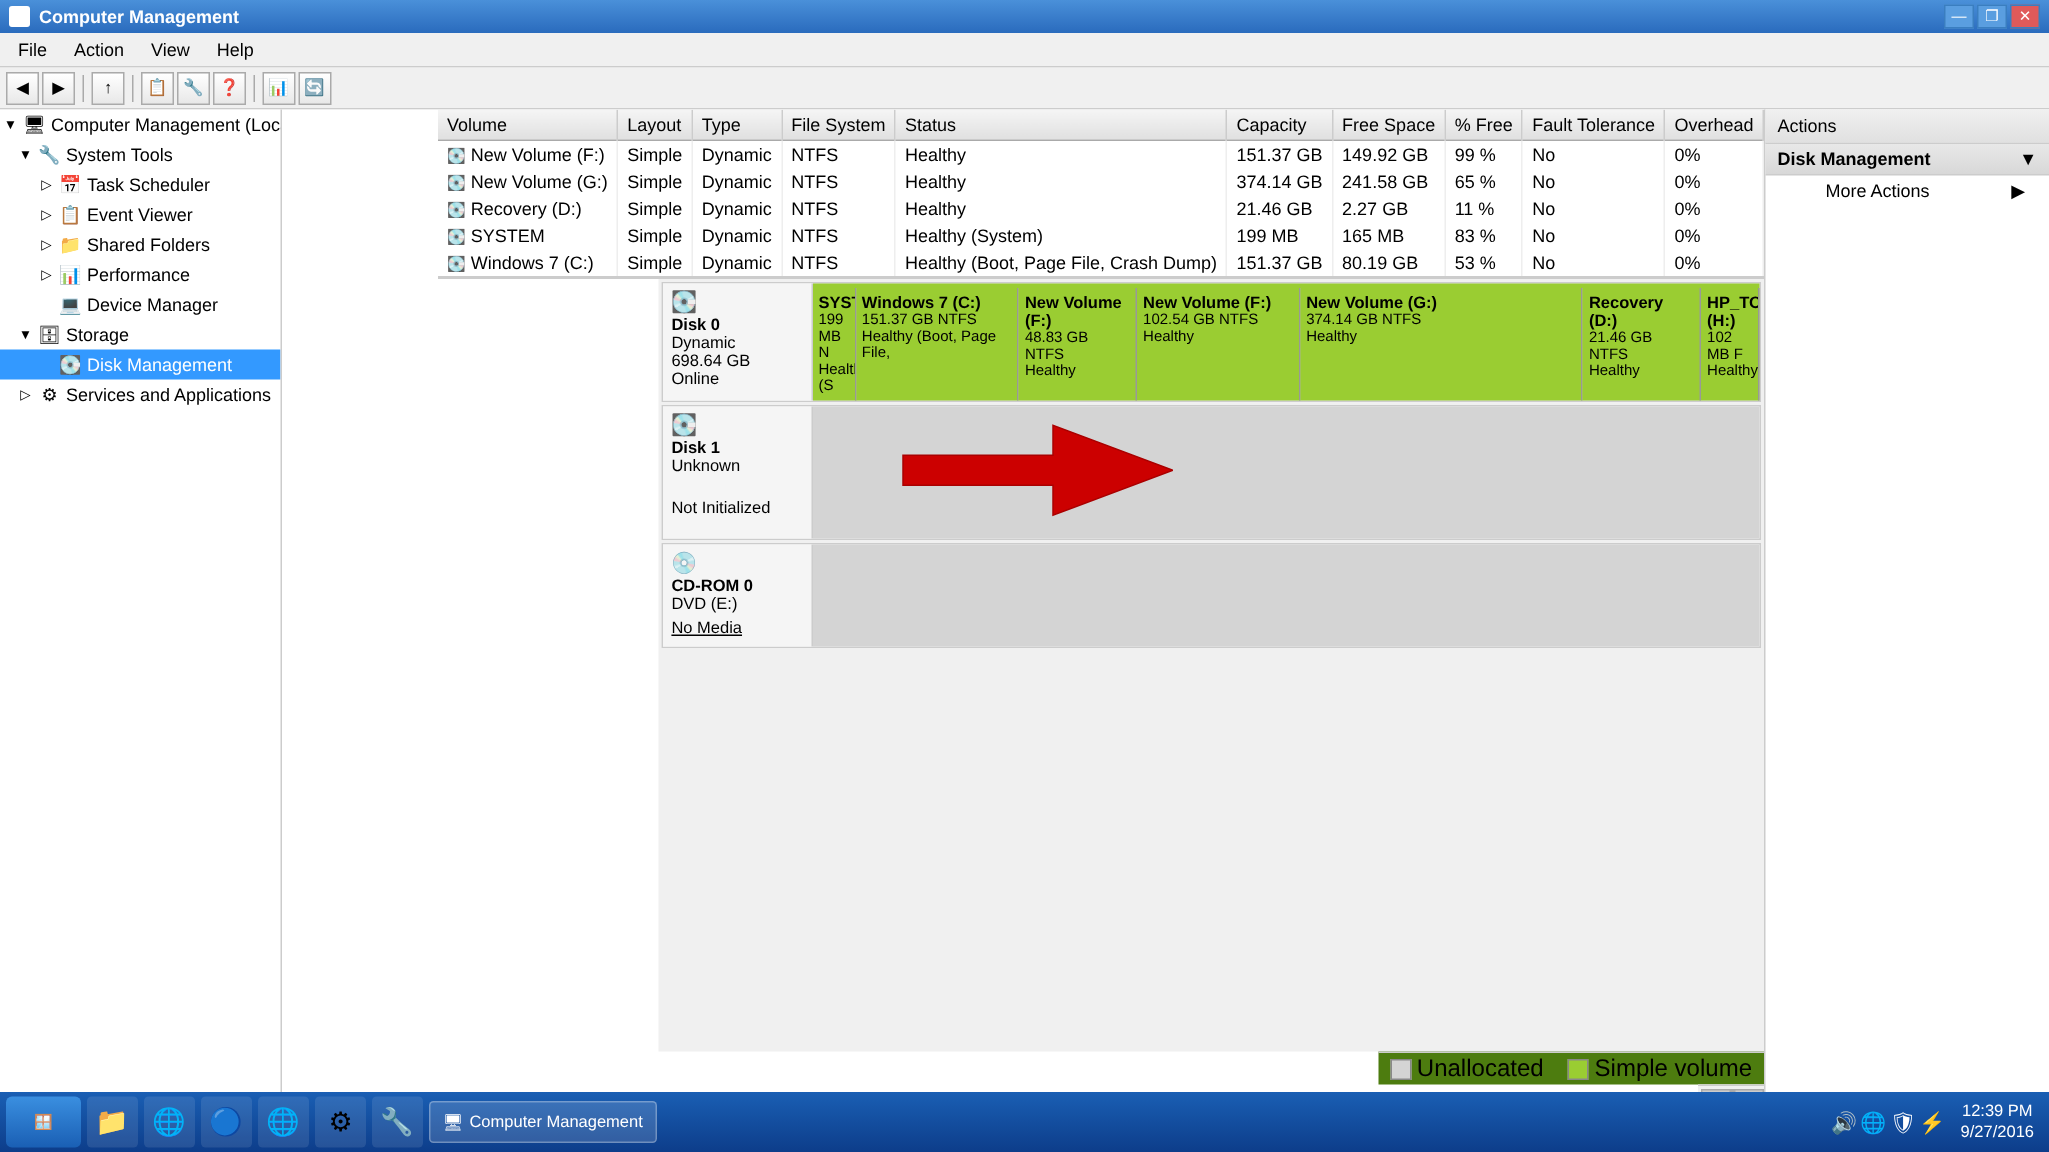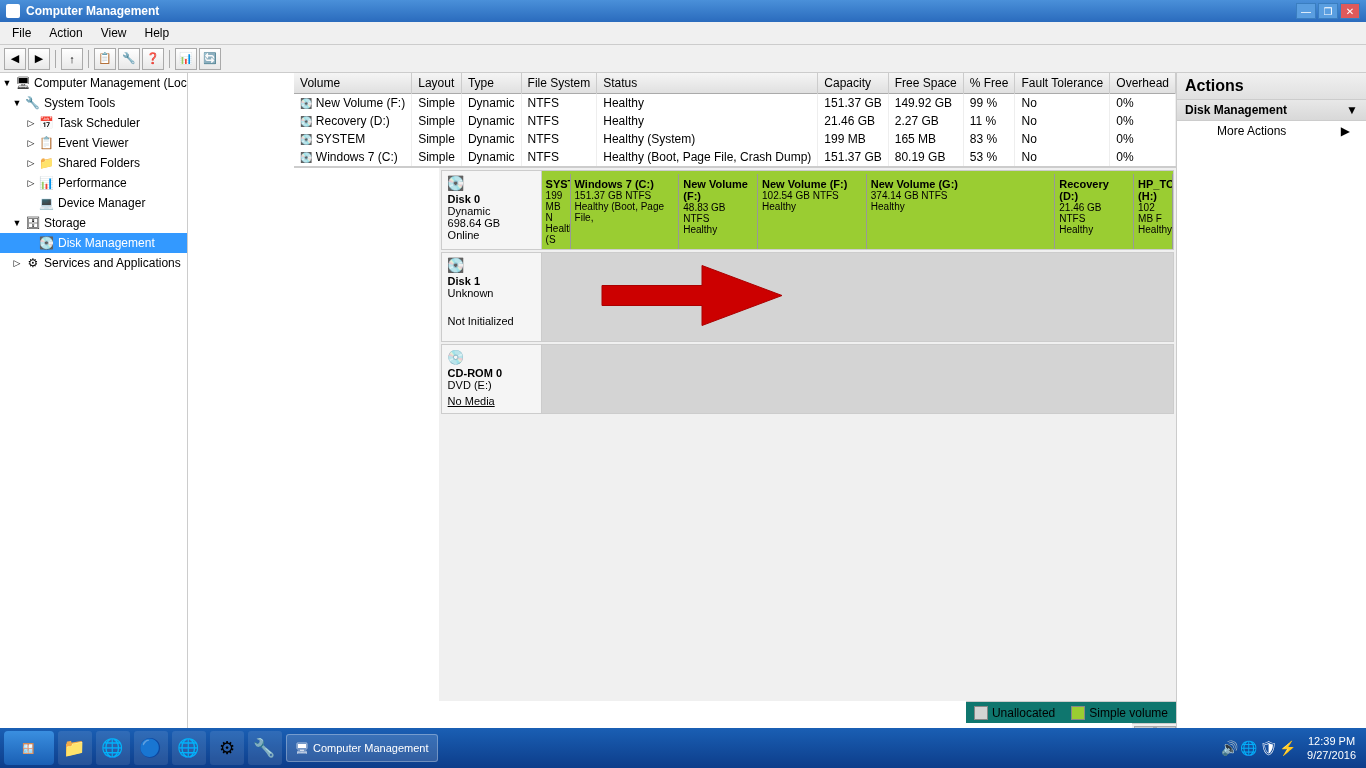--- a/index.html
+++ b/index.html
@@ -176,43 +176,43 @@
     .cdrom-area {
       flex: 1;
       background: #d4d4d4;
       padding: 4px;
       font-size: 11px;
     }
 
     
     .legend-bar {
       height: 22px;
-      background: #0f766e;
+      background: #4d7c0f;
       border-top: 1px solid #ccc;
       display: flex;
       align-items: center;
       padding: 0 8px;
       gap: 16px;
-      font-size: 12px;
+      font-size: 16px;
     }
     .legend-item { display: flex; align-items: center; gap: 4px; }
     .legend-box { width: 14px; height: 14px; border: 1px solid #888; }
 
     
     .actions-panel {
       width: 190px;
       border-left: 1px solid #ccc;
       background: white;
       font-size: 12px;
     }
     .actions-header {
       background: linear-gradient(to bottom, #f0f0f0, #e0e0e0);
       padding: 4px 8px;
-      font-weight: bold;
-      font-size: 16px;
+      font-weight: normal;
+      font-size: 12px;
       border-bottom: 1px solid #ccc;
     }
     .actions-section-header {
       background: linear-gradient(to bottom, #e8e8e8, #d8d8d8);
       padding: 3px 8px;
       font-weight: bold;
       border-bottom: 1px solid #ccc;
       display: flex;
       align-items: center;
       justify-content: space-between;
@@ -403,20 +403,32 @@
         <tbody id="disk-table-body">
             <tr>
       <td><span style="font-size:10px;">💽</span> New Volume (F:)</td>
       <td>Simple</td>
       <td>Dynamic</td>
       <td>NTFS</td>
       <td>Healthy</td>
       <td>151.37 GB</td>
       <td>149.92 GB</td>
       <td>99 %</td>
+      <td>No</td>
+      <td>0%</td>
+    </tr>
+            <tr>
+      <td><span style="font-size:10px;">💽</span> New Volume (G:)</td>
+      <td>Simple</td>
+      <td>Dynamic</td>
+      <td>NTFS</td>
+      <td>Healthy</td>
+      <td>374.14 GB</td>
+      <td>241.58 GB</td>
+      <td>65 %</td>
       <td>No</td>
       <td>0%</td>
     </tr>
             <tr>
       <td><span style="font-size:10px;">💽</span> Recovery (D:)</td>
       <td>Simple</td>
       <td>Dynamic</td>
       <td>NTFS</td>
       <td>Healthy</td>
       <td>21.46 GB</td>

